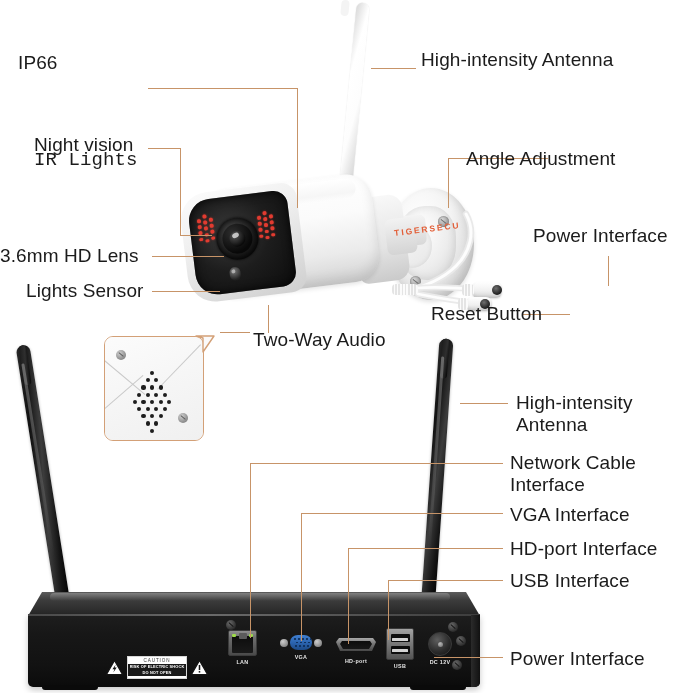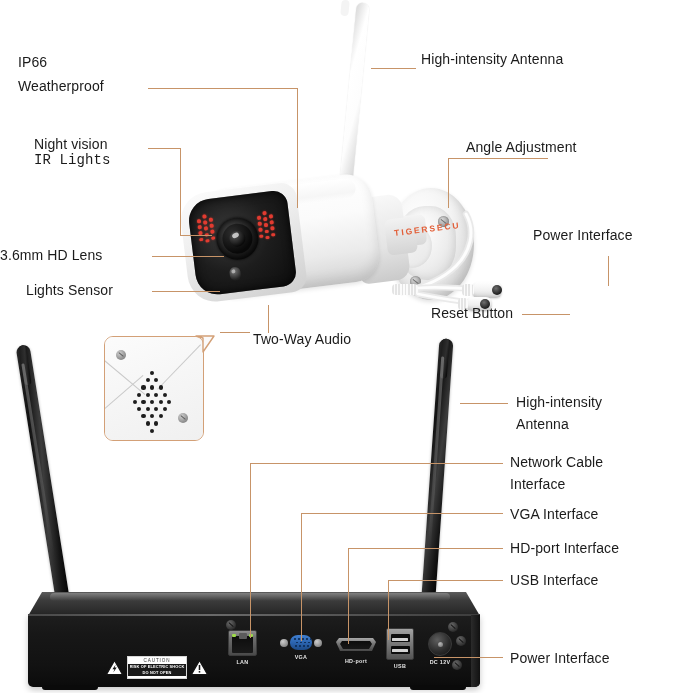--- a/index.html
+++ b/index.html
@@ -1,21 +1,21 @@
 <!DOCTYPE html>
 <html><head>
 <meta charset="utf-8">
 <style>
   html,body{margin:0;padding:0;background:#ffffff;}
   body{width:679px;height:693px;position:relative;overflow:hidden;
        font-family:"Liberation Sans","DejaVu Sans",sans-serif;
        -webkit-font-smoothing:antialiased;}
   #stage{position:absolute;left:0;top:0;width:679px;height:693px;}
 
-  .lbl{position:absolute;color:#1b1b1b;font-size:14px;line-height:21px;
+  .lbl{position:absolute;color:#1b1b1b;font-size:19px;line-height:21px;
        white-space:pre;letter-spacing:.1px;}
 
   
   .ln{position:absolute;background:#c79468;}
   .lnh{height:1.3px;}
   .lnv{width:1.3px;}
 
   
   #cam{position:absolute;left:170px;top:0px;width:330px;height:330px;}
 
@@ -455,28 +455,27 @@
 
   <div class="ln lnv" style="left:348px;top:548px;height:96px;"></div>
   <div class="ln lnh" style="left:348px;top:548px;width:155px;"></div>
 
   <div class="ln lnv" style="left:388px;top:580px;height:60px;"></div>
   <div class="ln lnh" style="left:388px;top:580px;width:115px;"></div>
 
   <div class="ln lnh" style="left:434px;top:657px;width:69px;"></div>
 
   <div class="lbl" style="left:18px;top:52px;">IP66</div>
-  <div class="lbl" style="left:18px;top:76px;">Weatherproof</div>
   <div class="lbl" style="left:34px;top:134px;">Night vision</div>
   <div class="lbl" style="left:34px;top:150px;font-family:Liberation Mono, monospace;">IR Lights</div>
   <div class="lbl" style="left:0px;top:245px;">3.6mm HD Lens</div>
   <div class="lbl" style="left:26px;top:280px;">Lights Sensor</div>
   <div class="lbl" style="left:253px;top:329px;">Two-Way Audio</div>
   <div class="lbl" style="left:421px;top:49px;">High-intensity Antenna</div>
-  <div class="lbl" style="left:466px;top:137px;">Angle Adjustment</div>
+  <div class="lbl" style="left:466px;top:148px;">Angle Adjustment</div>
   <div class="lbl" style="left:533px;top:225px;">Power Interface</div>
   <div class="lbl" style="left:516px;top:392px;">High-intensity</div>
 
   <div class="lbl" style="left:431px;top:303px;">Reset Button</div>
   <div class="lbl" style="left:516px;top:414px;">Antenna</div>
   <div class="lbl" style="left:510px;top:452px;">Network Cable</div>
   <div class="lbl" style="left:510px;top:474px;">Interface</div>
   <div class="lbl" style="left:510px;top:504px;text-align:center;">VGA Interface</div>
   <div class="lbl" style="left:510px;top:538px;">HD-port Interface</div>
   <div class="lbl" style="left:510px;top:570px;">USB Interface</div>

